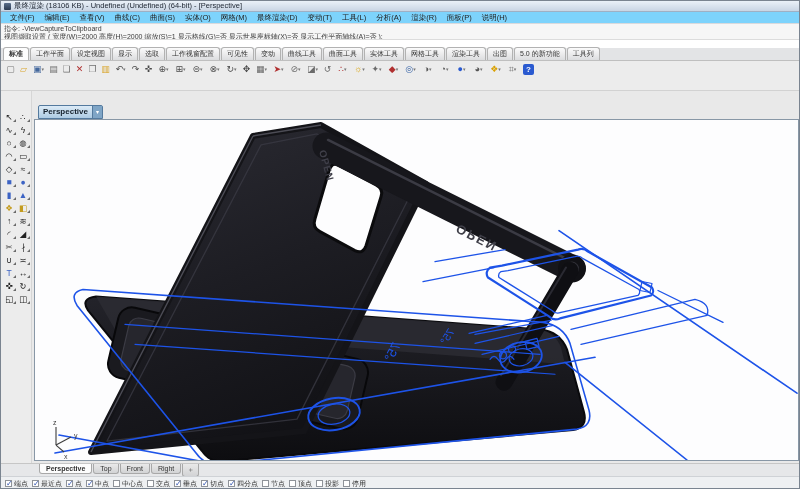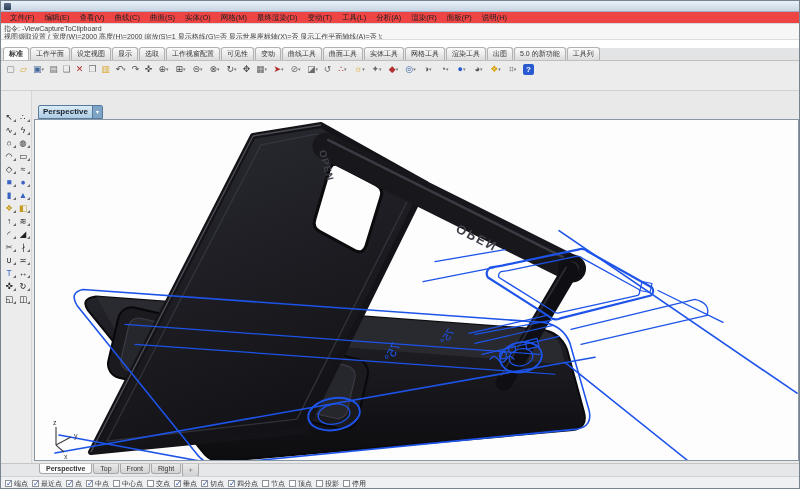--- a/index.html
+++ b/index.html
@@ -7,21 +7,21 @@
   #app{position:relative;width:800px;height:489px;background:#ececec;overflow:hidden;border:1px solid #7a8490;}
 
   
   .titlebar{position:absolute;left:0;top:0;width:800px;height:11px;
     background:linear-gradient(#eaf1f8,#c9d5e4);border-bottom:1px solid #9fb0c4;
     display:flex;align-items:center;padding:0 3px;gap:3px;}
   .app-icon{width:7px;height:7px;background:linear-gradient(#5a6f8c,#2c3c52);border-radius:1px;flex:0 0 auto;}
   .title-text{font-size:7.5px;color:#1c2430;white-space:nowrap;}
 
   
-  .menubar{position:absolute;left:0;top:11px;width:800px;height:12px;background:#ef4444;
+  .menubar{position:absolute;left:0;top:11px;width:800px;height:12px;background:#7dd3fc;
     border-bottom:1px solid #d9dadd;display:flex;align-items:center;padding-left:4px;}
   .menu-item{font-size:7.5px;color:#222;padding:0 5px;cursor:default;}
 
   
   .cmd{position:absolute;left:0;top:23px;width:800px;height:24px;background:#f6f6f6;border-bottom:1px solid #c9c9c9;}
   .cmd-history{height:15px;padding:1px 3px 0 3px;overflow:hidden;}
   .cmd-line{font-size:7px;line-height:7.5px;color:#3c3c3c;white-space:nowrap;}
   .cmd-prompt{height:9px;background:#fff;border-top:1px solid #dcdcdc;padding:0 3px;}
   .cmd-prompt span{font-size:7px;line-height:8px;color:#3c3c3c;}
 
@@ -71,20 +71,21 @@
   .os.checked .cb::after{content:"✓";position:absolute;left:0;top:-2px;font-size:8px;color:#2b4fae;}
   .oslbl{font-size:7px;color:#2e2e2e;white-space:nowrap;}
 </style>
 </head>
 <body>
 
 <div id="app">
 
   <div class="titlebar">
     <span class="app-icon"></span>
+    <span class="title-text">最终渲染 (18106 KB) - Undefined (Undefined) (64-bit) - [Perspective]</span>
   </div>
 
   <div class="menubar">
 
   <span class="menu-item">文件(F)</span>
       <span class="menu-item">编辑(E)</span>
       <span class="menu-item">查看(V)</span>
       <span class="menu-item">曲线(C)</span>
       <span class="menu-item">曲面(S)</span>
       <span class="menu-item">实体(O)</span>

